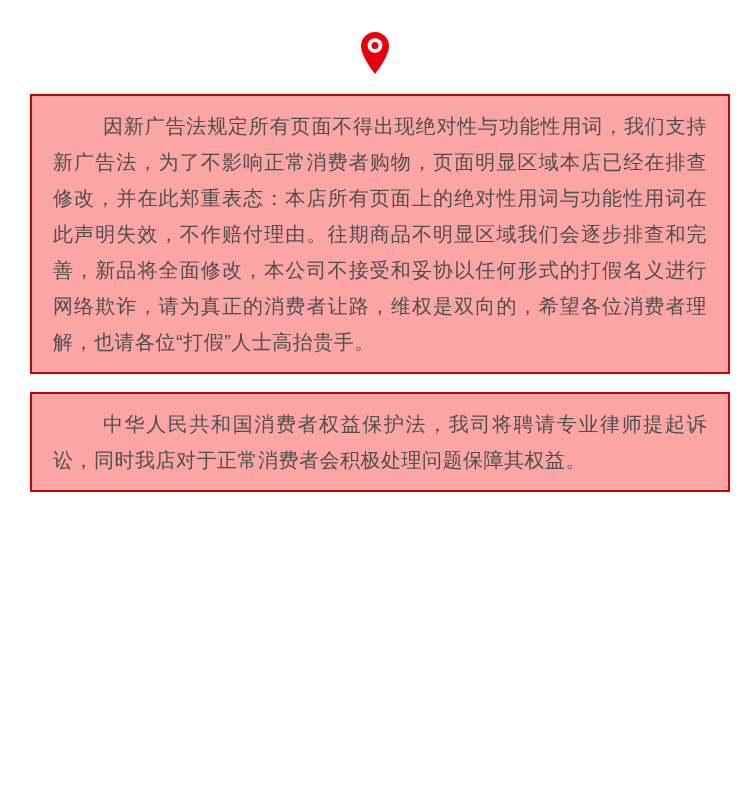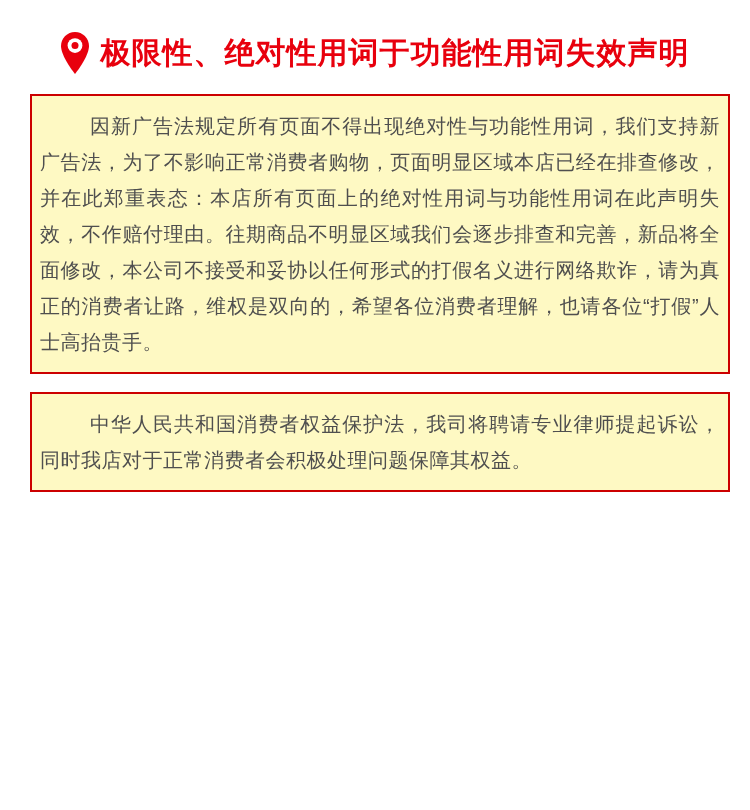--- a/index.html
+++ b/index.html
@@ -37,22 +37,22 @@
     font-size: 30px;
     font-weight: bold;
     color: #e8000d;
     letter-spacing: 1px;
     line-height: 1;
     white-space: nowrap;
   }
   .box {
     margin: 18px 20px 0 30px;
     border: 2px solid #cc0000;
-    background: #fef9c3;
-    padding: 12px 8px;
+    background: #fca5a5;
+    padding: 12px 21px;
     box-sizing: border-box;
   }
   .para {
     margin: 0;
     font-size: 20px;
     line-height: 36px;
     color: #4f4f4f;
     text-align: justify;
     text-indent: 2.5em;
     letter-spacing: 0.5px;
@@ -64,21 +64,20 @@
 <div class="page">
 
   <header class="header">
     <span class="pin">
       <svg width="28" height="42" viewBox="0 0 28 42" xmlns="http://www.w3.org/2000/svg" aria-hidden="true">
         <path d="M14 0C6.28 0 0 6.28 0 14c0 10.6 14 28 14 28s14-17.4 14-28C28 6.28 21.72 0 14 0z" fill="#e8000d"></path>
         <circle cx="14" cy="13.6" r="7.4" fill="#ffffff"></circle>
         <circle cx="14" cy="13.6" r="3.5" fill="#e8000d"></circle>
       </svg>
     </span>
-    <h1 class="title">极限性、绝对性用词于功能性用词失效声明</h1>
   </header>
 
   <section class="box">
     <p class="para">因新广告法规定所有页面不得出现绝对性与功能性用词，我们支持新广告法，为了不影响正常消费者购物，页面明显区域本店已经在排查修改，并在此郑重表态：本店所有页面上的绝对性用词与功能性用词在此声明失效，不作赔付理由。往期商品不明显区域我们会逐步排查和完善，新品将全面修改，本公司不接受和妥协以任何形式的打假名义进行网络欺诈，请为真正的消费者让路，维权是双向的，希望各位消费者理解，也请各位“打假”人士高抬贵手。</p>
   </section>
 
 
   <section class="box">
     <p class="para">中华人民共和国消费者权益保护法，我司将聘请专业律师提起诉讼，同时我店对于正常消费者会积极处理问题保障其权益。</p>
   </section>

